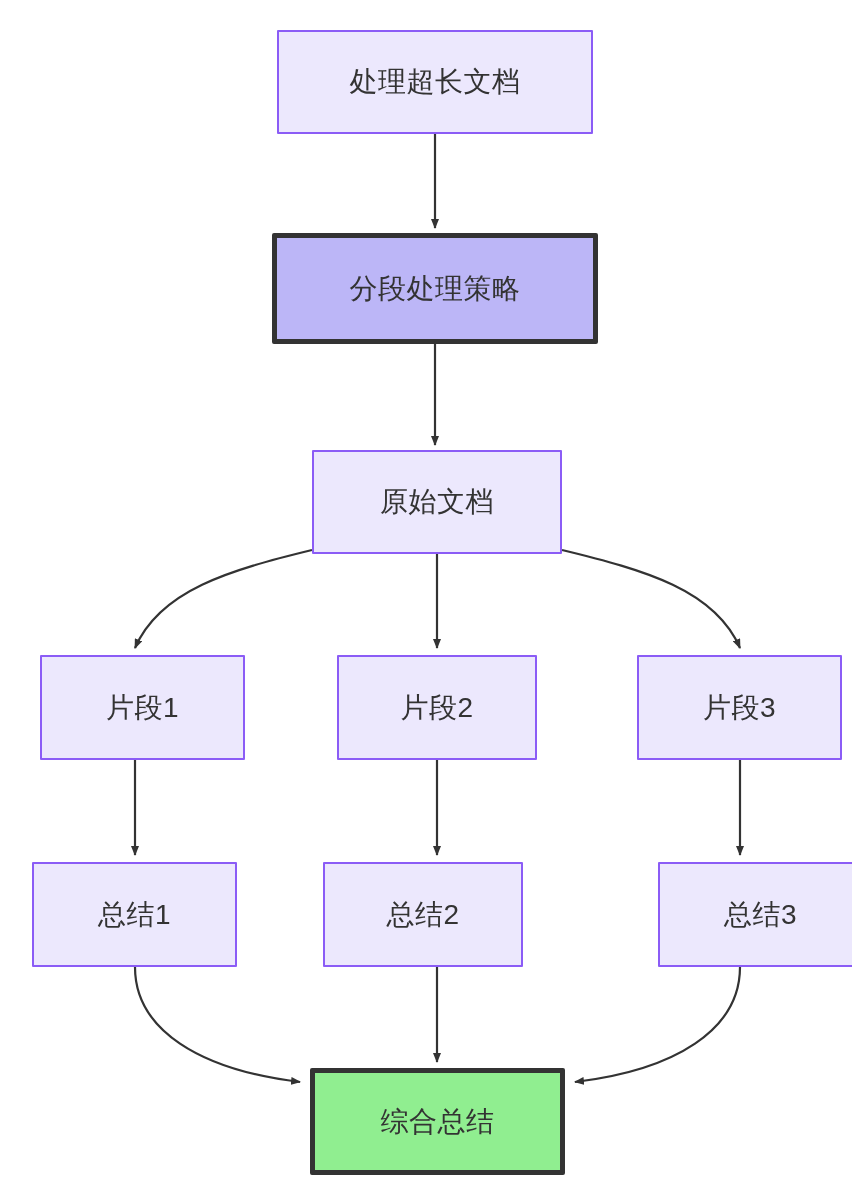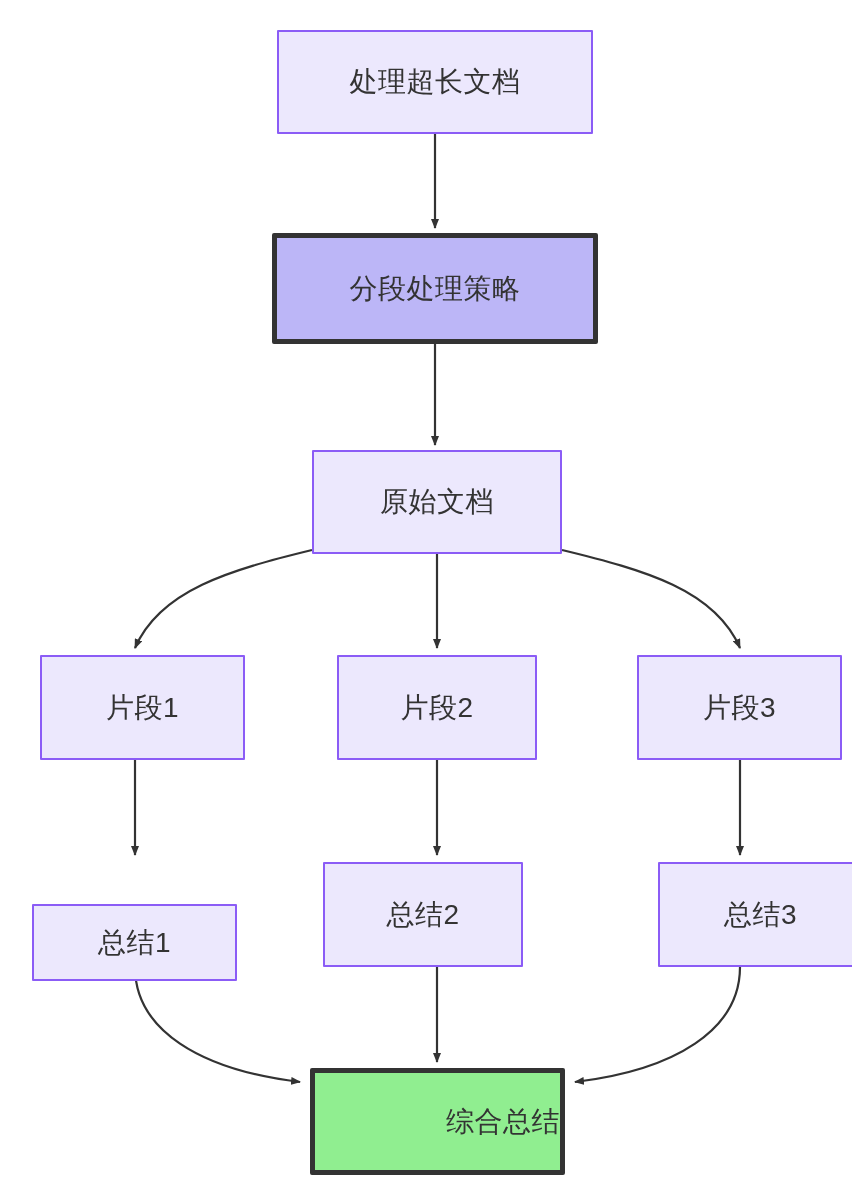--- a/index.html
+++ b/index.html
@@ -45,21 +45,20 @@
   }
   .node.emph {
     background: #bcb6f7;
     border: 5px solid #333333;
     border-radius: 2px;
   }
   .node.result {
     background: #90ee90;
     border: 5px solid #333333;
     border-radius: 2px;
-    justify-content: flex-end;
   }
   .node-label {
     display: block;
     white-space: nowrap;
   }
 </style>
 </head>
 <body>
 
 <div id="diagram-root">
@@ -111,21 +110,21 @@
   </div>
 
   <div class="node plain" style="left:337px; top:655px; width:200px; height:105px;">
     <span class="node-label">片段2</span>
   </div>
 
   <div class="node plain" style="left:637px; top:655px; width:205px; height:105px;">
     <span class="node-label">片段3</span>
   </div>
 
-  <div class="node plain" style="left:32px; top:862px; width:205px; height:77px;margin-top:42px;">
+  <div class="node plain" style="left:32px; top:862px; width:205px; height:105px;">
     <span class="node-label">总结1</span>
   </div>
 
   <div class="node plain" style="left:323px; top:862px; width:200px; height:105px;">
     <span class="node-label">总结2</span>
   </div>
 
   <div class="node plain" style="left:637px; top:862px; width:205px; height:105px;margin-left:21px;">
     <span class="node-label">总结3</span>
   </div>

